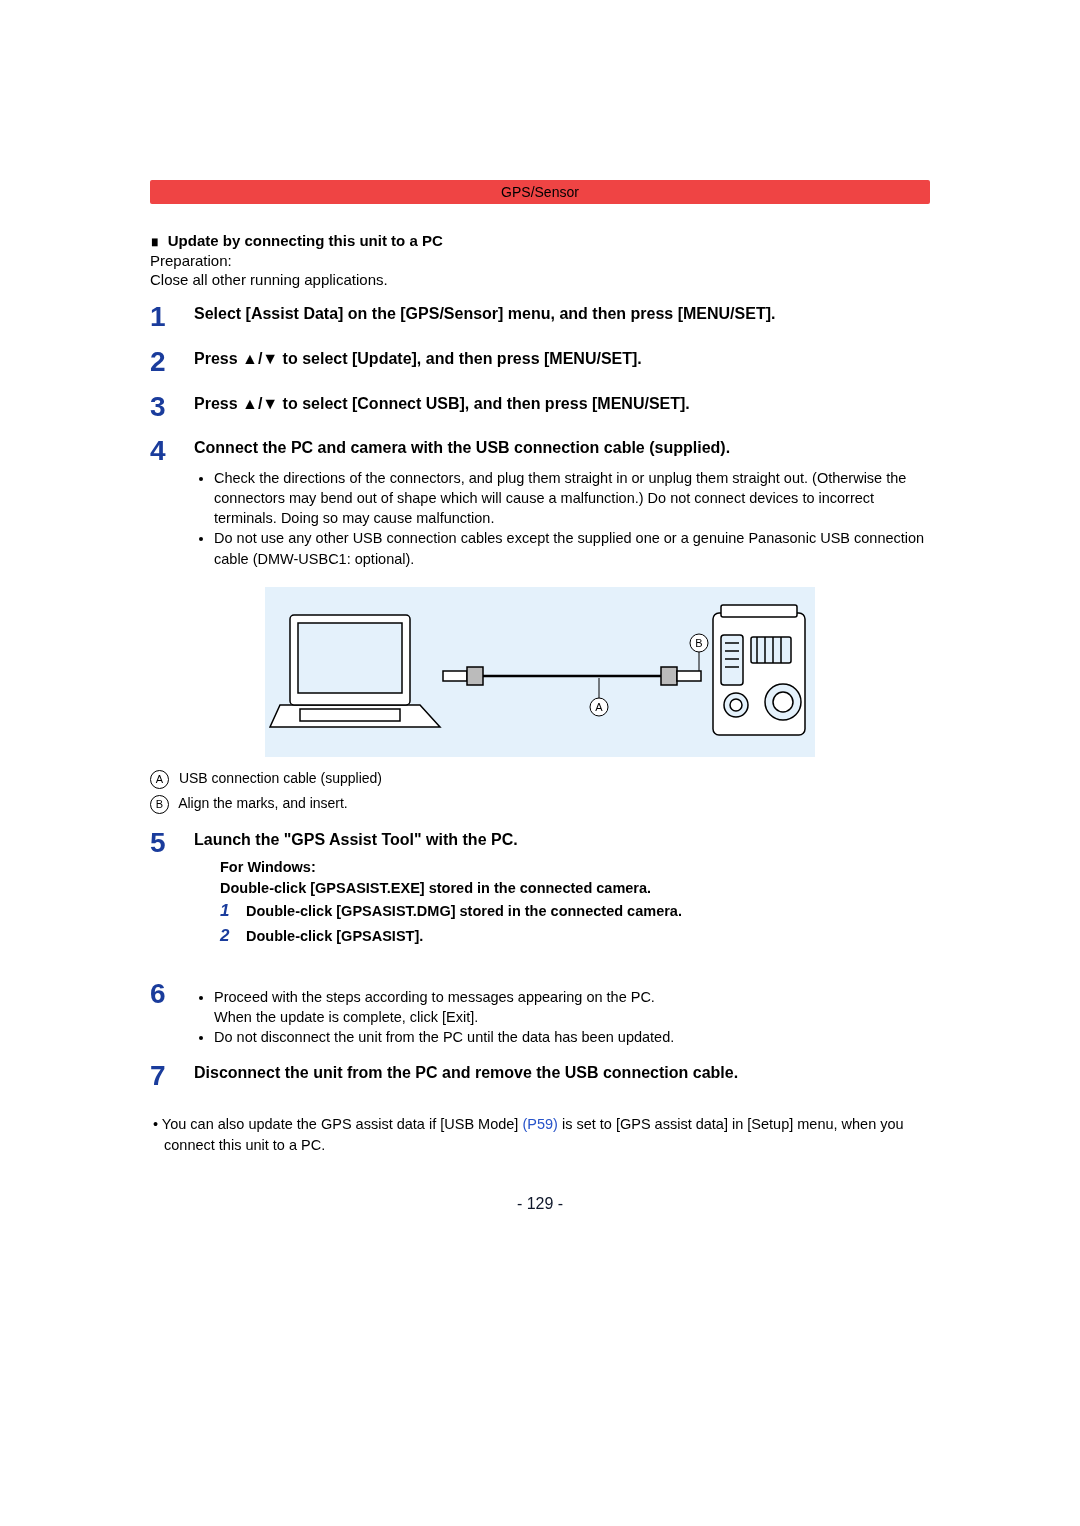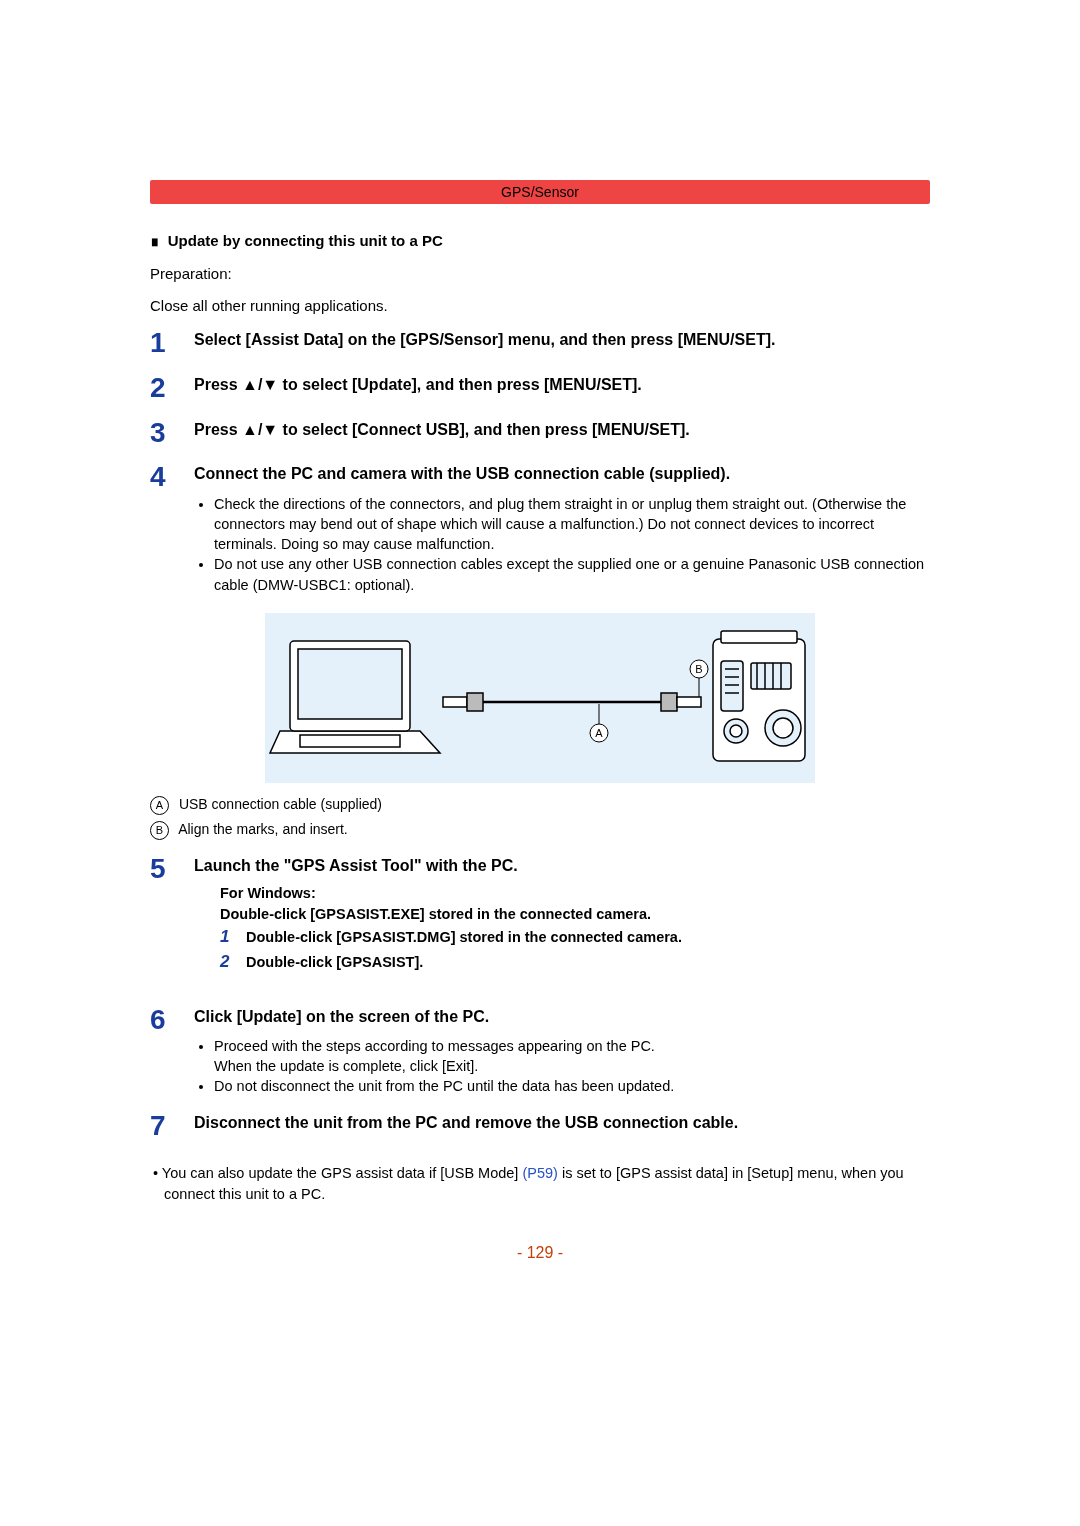--- a/index.html
+++ b/index.html
@@ -23,21 +23,21 @@
   .sect-title {
     font-weight: bold;
     margin: 28px 0 0 0;
     font-size: 15px;
   }
   .sect-title .square {
     font-size: 15px;
     margin-right: 4px;
   }
   .prep {
-    margin: 15px 0 0 0;
+    margin: 2px 0 0 0;
     font-size: 15px;
   }
   .step {
     display: flex;
     margin: 14px 0 0 0;
   }
   .step .num {
     color: #1a3c9c;
     font-weight: bold;
     font-size: 28px;
@@ -110,21 +110,21 @@
     padding-left: 14px;
     text-indent: -11px;
   }
   .footnote .link {
     color: #2753c9;
   }
   .page-num {
     text-align: center;
     margin: 40px 0 0 0;
     font-size: 16px;
-    color: #c2410c;
+    color: #0f172a;
   }
 </style>
 </head>
 <body>
 
 <div class="page">
 
   <div class="header-bar">GPS/Sensor</div>
 
   <div class="sect-title">
@@ -246,21 +246,20 @@
           <span class="subnum">2</span>
           <span class="bold">Double-click [GPSASIST].</span>
         </div>
       </div>
     </div>
   </div>
 
   <div class="step">
     <div class="num">6</div>
     <div class="body">
-      <div class="head">Click [Update] on the screen of the PC.</div>
       <ul class="bullets">
         <li>
           <span>Proceed with the steps according to messages appearing on the PC.</span><br>
           <span>When the update is complete, click [Exit].</span>
         </li>
         <li>Do not disconnect the unit from the PC until the data has been updated.</li>
       </ul>
     </div>
   </div>
 

